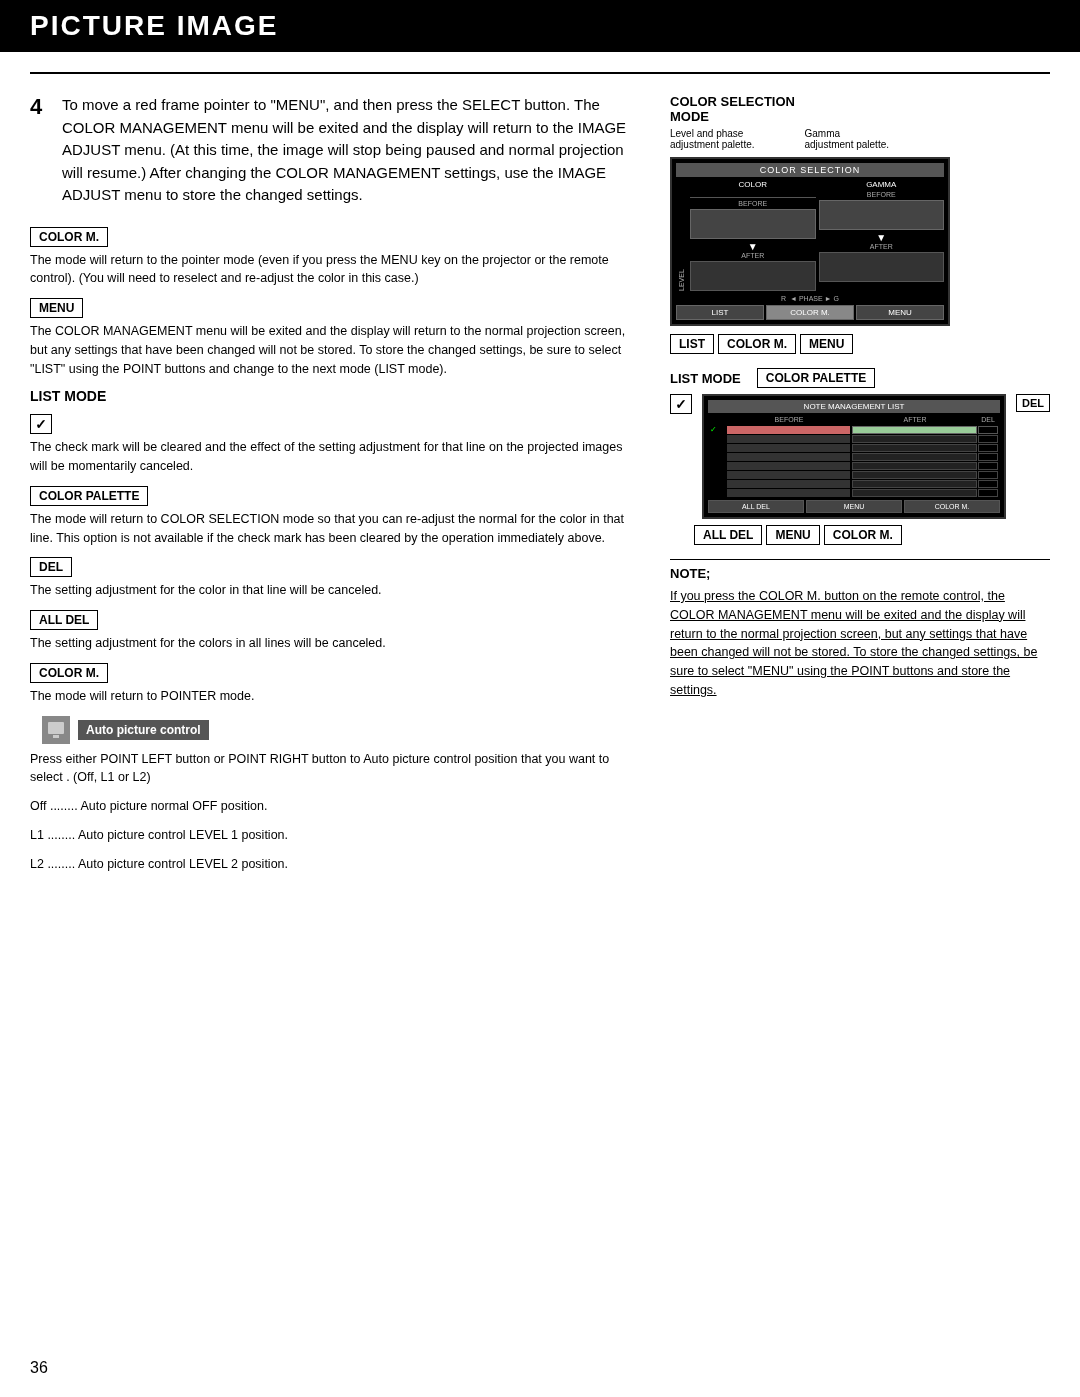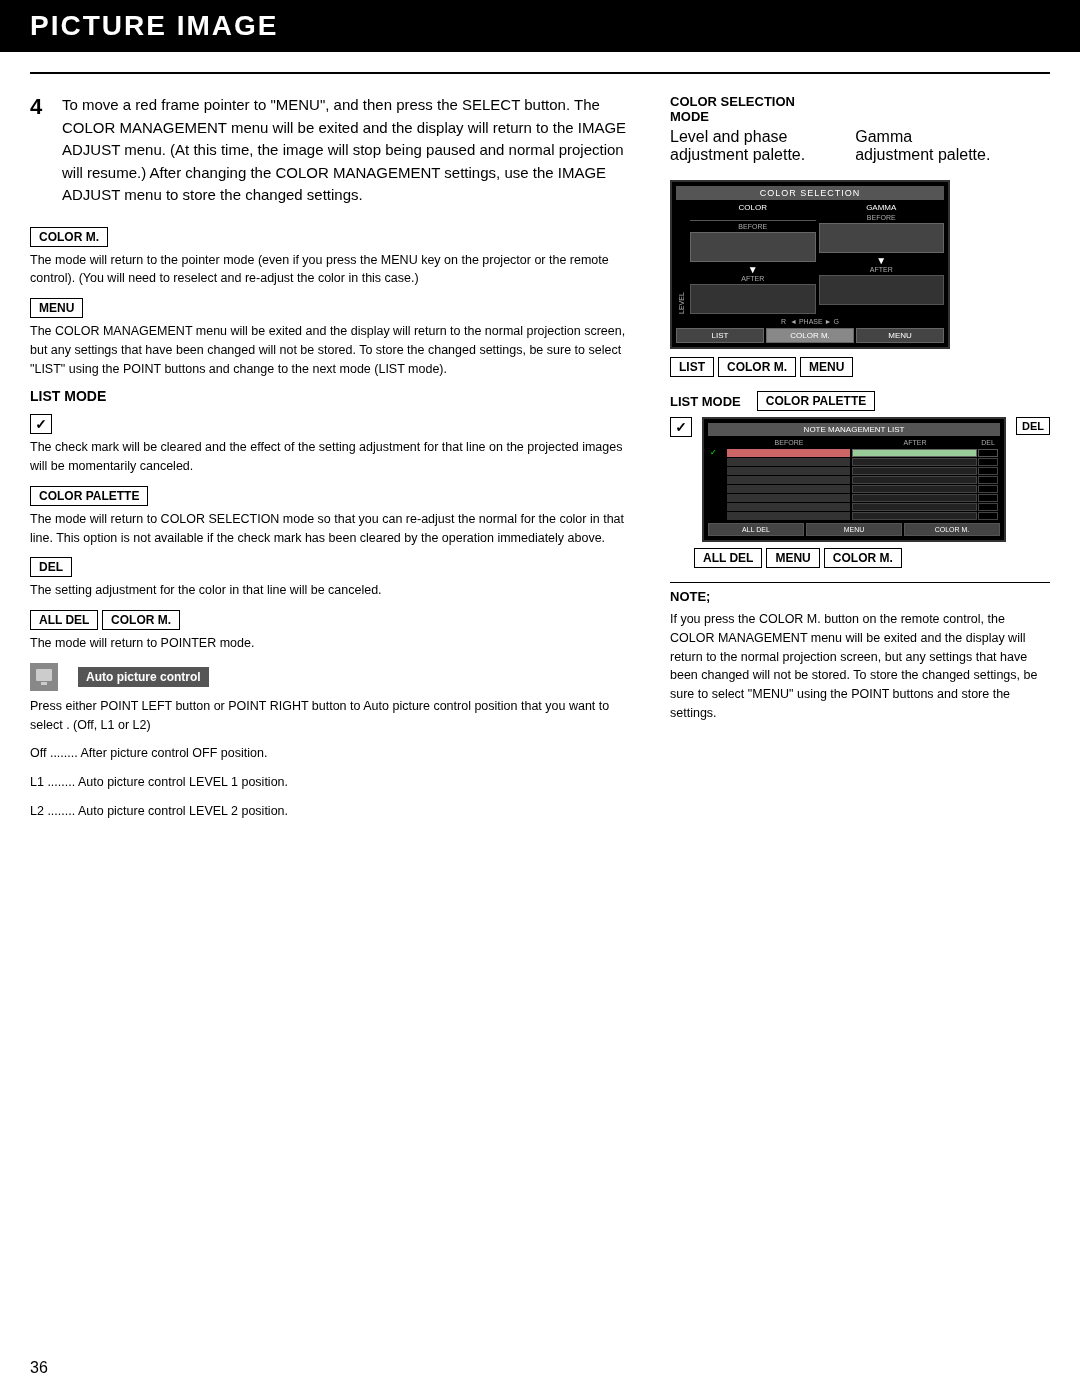--- a/index.html
+++ b/index.html
@@ -97,23 +97,24 @@
       font-size: 14px;
       line-height: 18px;
       margin-bottom: 4px;
       font-weight: bold;
     }
 
     
     .auto-picture-box {
       display: flex;
       align-items: center;
-      gap: 20px;
+      gap: 8px;
       margin-bottom: 6px;
       margin-top: 10px;
+      margin-left: 12px;
     }
     .auto-picture-icon {
       width: 28px;
       height: 28px;
       background: #888;
       display: flex;
       align-items: center;
       justify-content: center;
       flex-shrink: 0;
     }
@@ -220,20 +221,21 @@
       padding-top: 6px;
     }
     .note-title {
       font-size: 13px;
       font-weight: bold;
       margin-bottom: 6px;
     }
     .note-text {
       font-size: 12.5px;
       line-height: 1.5;
+      text-decoration: underline;
     }
 
     
     .page-footer {
       position: absolute;
       bottom: 20px;
       left: 30px;
       font-size: 16px;
       font-weight: normal;
     }
@@ -275,51 +277,52 @@
       <div class="checkmark-box">✓</div>
       <p class="desc-text">The check mark will be cleared and the effect of the setting adjustment for that line on the projected images will be momentarily canceled.</p>
 
       <div class="label-box">COLOR PALETTE</div>
       <p class="desc-text">The mode will return to COLOR SELECTION mode so that you can re-adjust the normal for the color in that line. This option is not available if the check mark has been cleared by the operation immediately above.</p>
 
       <div class="label-box">DEL</div>
       <p class="desc-text">The setting adjustment for the color in that line will be canceled.</p>
 
       <div class="label-box">ALL DEL</div>
+      <p class="desc-text">The setting adjustment for the colors in all lines will be canceled.</p>
 
       <div class="label-box">COLOR M.</div>
       <p class="desc-text">The mode will return to POINTER mode.</p>
     </div>
 
     <div class="auto-picture-box">
       <div class="auto-picture-icon">
         <svg width="20" height="20" viewBox="0 0 20 20">
           <rect x="2" y="2" width="16" height="12" rx="1" fill="#ccc"></rect>
           <rect x="7" y="15" width="6" height="3" fill="#ccc"></rect>
         </svg>
       </div>
       <div class="auto-picture-label">Auto picture control</div>
     </div>
     <p class="desc-text">Press either POINT LEFT button or POINT RIGHT button to Auto picture control position that you want to select . (Off, L1 or L2)</p>
-    <p class="desc-text">Off ........ After picture control OFF position.</p>
+    <p class="desc-text">Off ........ Auto picture normal OFF position.</p>
     <p class="desc-text">L1 ........ Auto picture control LEVEL 1 position.</p>
     <p class="desc-text">L2 ........ Auto picture control LEVEL 2 position.</p>
 
   </div>
 
   <div class="right-column">
 
     <div style="margin-bottom:4px;">
       <span class="color-selection-title">
         <span>COLOR SELECTION</span><br>
         <span>MODE</span>
       </span>
     </div>
 
-    <div style="display:flex; gap:50px; margin-bottom:16px; font-size:16px;">
+    <div style="display:flex; gap:50px; margin-bottom:7px; font-size:10px;">
       <div>Level and phase<br>adjustment palette.</div>
       <div>Gamma<br>adjustment palette.</div>
     </div>
 
     <div style="position:relative; width:290px; margin-bottom:8px;">
       <div class="ui-screen">
         <div class="ui-screen-title">COLOR SELECTION</div>
         <div style="display:flex; gap:3px; position:relative;">
           <div style="color:#aaa;font-size:7px;writing-mode:vertical-rl;transform:rotate(180deg);padding:2px;display:flex;align-items:center;">LEVEL</div>
           <div style="flex:1;">

